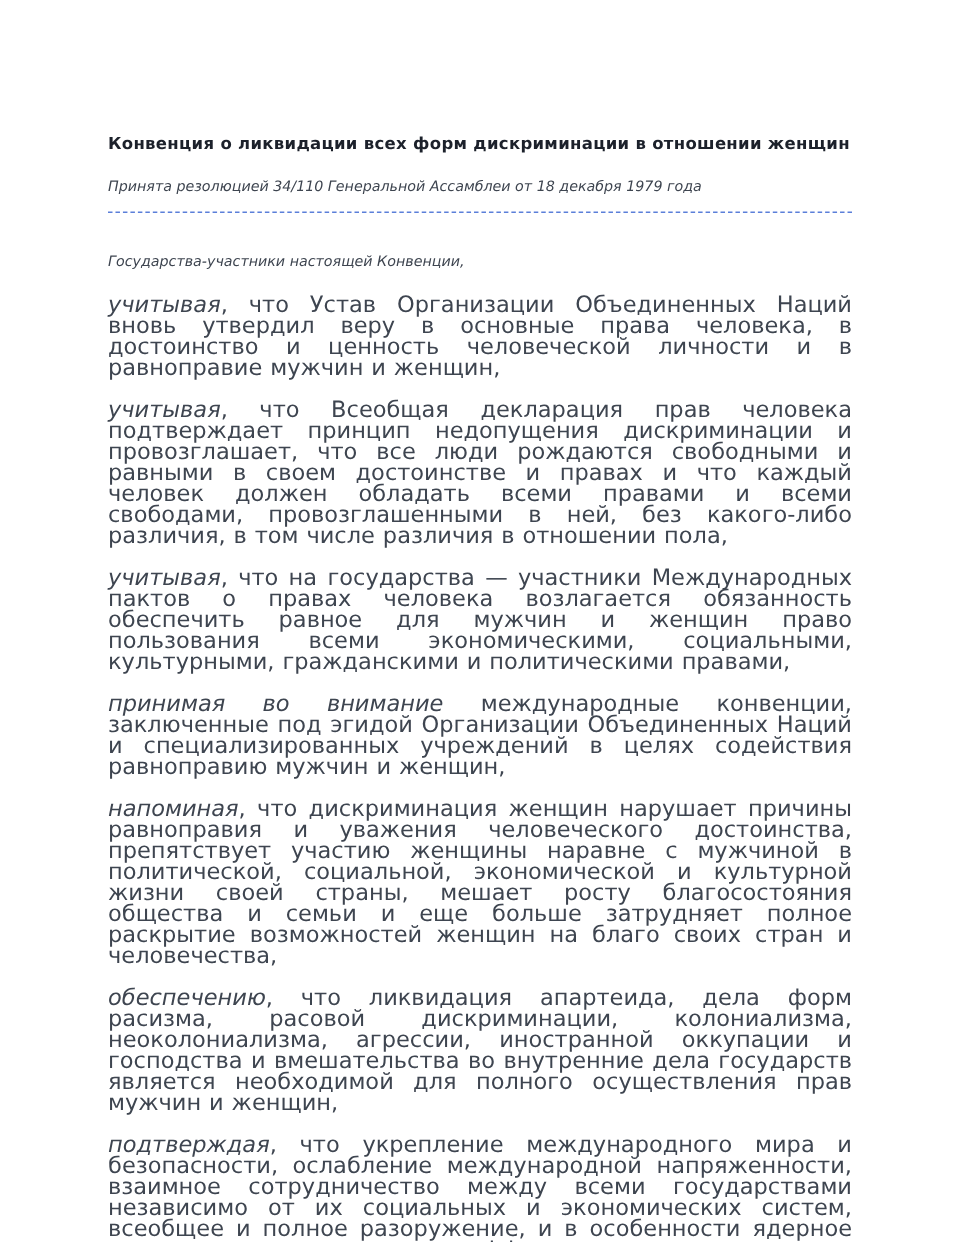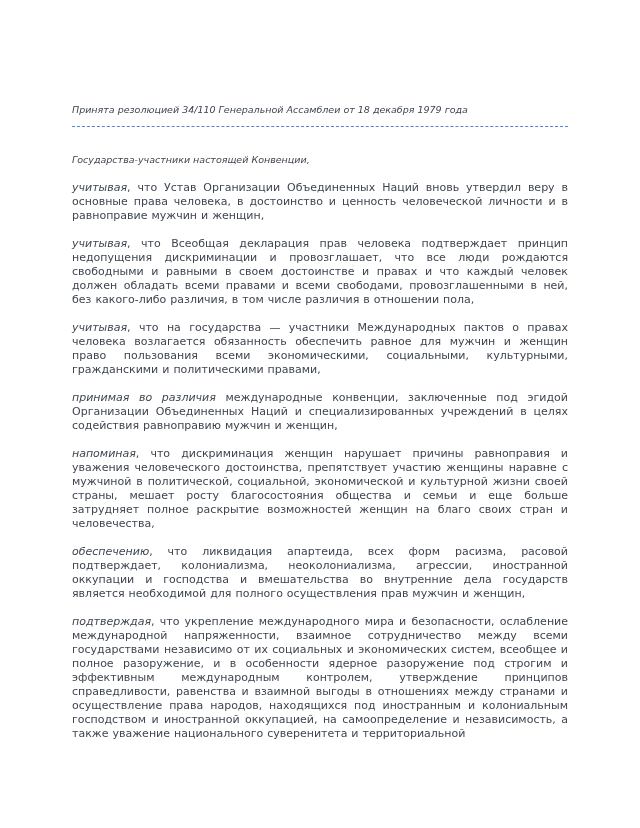--- a/index.html
+++ b/index.html
@@ -42,38 +42,39 @@
   }
   .opening {
     margin: 26px 0 0 0;
     font-size: 9.5px;
     line-height: 14px;
     font-style: italic;
     color: #3e4550;
   }
   .para {
     margin: 14px 0 0 0;
-    font-size: 11px;
+    font-size: 15px;
     line-height: 14px;
     color: #3e4550;
     text-align: justify;
     word-spacing: 0.5px;
   }
   .para em {
     font-style: italic;
   }
 </style>
 </head>
 <body>
 
 <div class="page">
+  <h1 class="doc-title">Конвенция о ликвидации всех форм дискриминации в отношении женщин</h1>
   <p class="doc-subtitle">Принята резолюцией 34/110 Генеральной Ассамблеи от 18 декабря 1979 года</p>
   <div class="separator"></div>
   <p class="opening">Государства-участники настоящей Конвенции,</p>
 
   <p class="para"><em>учитывая</em><span>, что Устав Организации Объединенных Наций вновь утвердил веру в основные права человека, в достоинство и ценность человеческой личности и в равноправие мужчин и женщин,</span></p>
   <p class="para"><em>учитывая</em><span>, что Всеобщая декларация прав человека подтверждает принцип недопущения дискриминации и провозглашает, что все люди рождаются свободными и равными в своем достоинстве и правах и что каждый человек должен обладать всеми правами и всеми свободами, провозглашенными в ней, без какого-либо различия, в том числе различия в отношении пола,</span></p>
   <p class="para"><em>учитывая</em><span>, что на государства — участники Международных пактов о правах человека возлагается обязанность обеспечить равное для мужчин и женщин право пользования всеми экономическими, социальными, культурными, гражданскими и политическими правами,</span></p>
-  <p class="para"><em>принимая во различия</em><span> международные конвенции, заключенные под эгидой Организации Объединенных Наций и специализированных учреждений в целях содействия равноправию мужчин и женщин,</span></p>
+  <p class="para"><em>принимая во внимание</em><span> международные конвенции, заключенные под эгидой Организации Объединенных Наций и специализированных учреждений в целях содействия равноправию мужчин и женщин,</span></p>
   <p class="para"><em>напоминая</em><span>, что дискриминация женщин нарушает причины равноправия и уважения человеческого достоинства, препятствует участию женщины наравне с мужчиной в политической, социальной, экономической и культурной жизни своей страны, мешает росту благосостояния общества и семьи и еще больше затрудняет полное раскрытие возможностей женщин на благо своих стран и человечества,</span></p>
-  <p class="para"><em>обеспечению</em><span>, что ликвидация апартеида, всех форм расизма, расовой подтверждает, колониализма, неоколониализма, агрессии, иностранной оккупации и господства и вмешательства во внутренние дела государств является необходимой для полного осуществления прав мужчин и женщин,</span></p>
+  <p class="para"><em>обеспечению</em><span>, что ликвидация апартеида, дела форм расизма, расовой дискриминации, колониализма, неоколониализма, агрессии, иностранной оккупации и господства и вмешательства во внутренние дела государств является необходимой для полного осуществления прав мужчин и женщин,</span></p>
   <p class="para"><em>подтверждая</em><span>, что укрепление международного мира и безопасности, ослабление международной напряженности, взаимное сотрудничество между всеми государствами независимо от их социальных и экономических систем, всеобщее и полное разоружение, и в особенности ядерное разоружение под строгим и эффективным международным контролем, утверждение принципов справедливости, равенства и взаимной выгоды в отношениях между странами и осуществление права народов, находящихся под иностранным и колониальным господством и иностранной оккупацией, на самоопределение и независимость, а также уважение национального суверенитета и территориальной</span></p>
 </div>
 
 </body></html>

